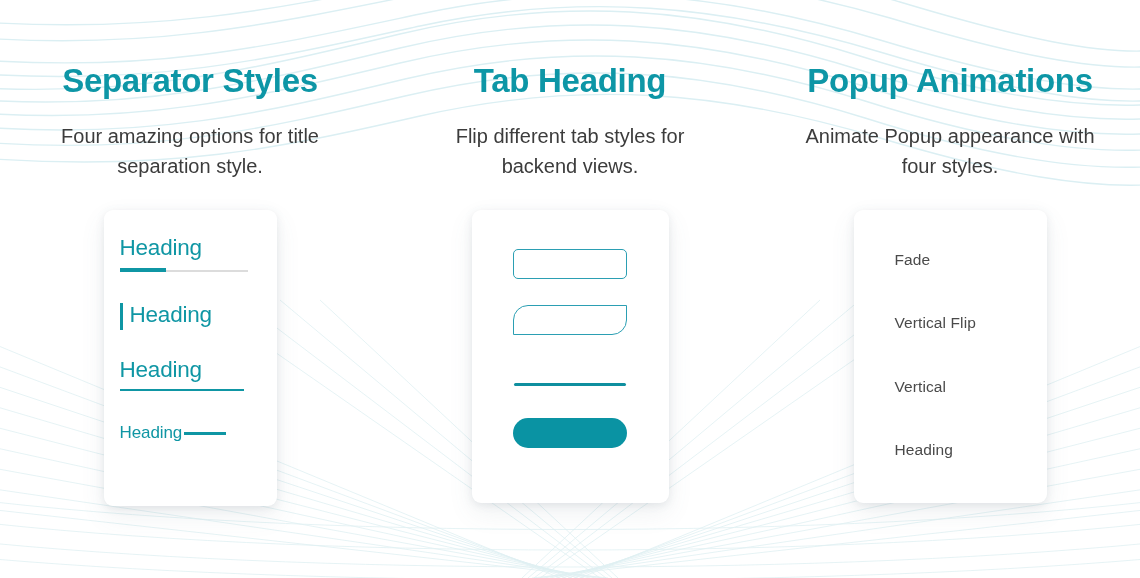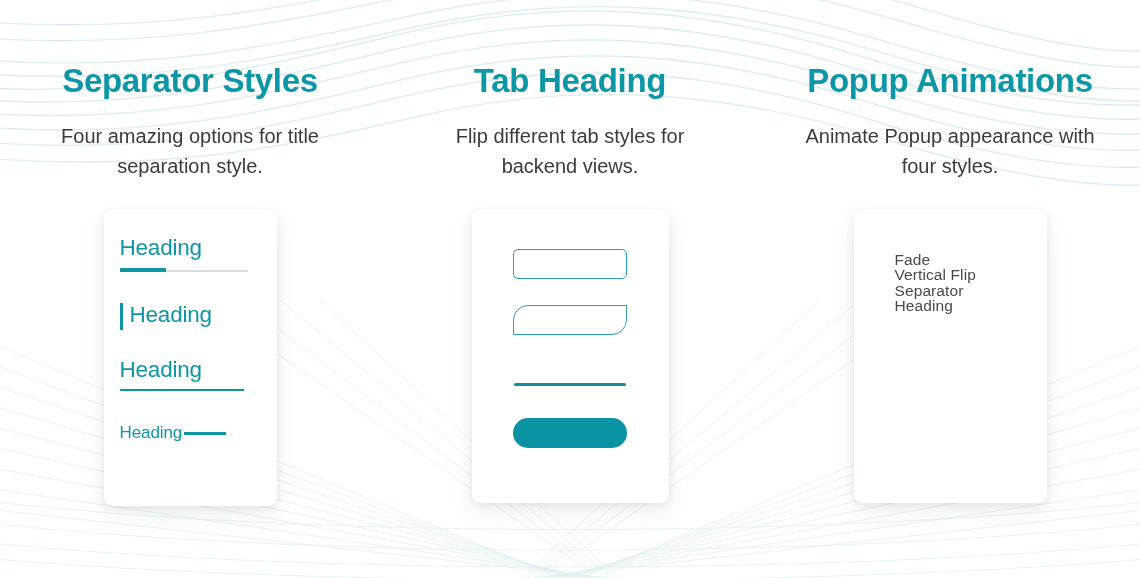--- a/index.html
+++ b/index.html
@@ -213,20 +213,21 @@
     padding: 0 0 0 41px;
   }
   .popup-item {
     font-size: 15.5px;
     color: #4a4a4a;
     line-height: 1;
     letter-spacing: 0.1px;
     white-space: nowrap;
   }
   .popup-item + .popup-item {
+    margin-top: 48px;
   }
 </style>
 </head>
 <body>
 
 <svg id="bg-decor" viewBox="0 0 1140 578" preserveAspectRatio="none" aria-hidden="true">
   <g fill="none" stroke="#dbeff3" stroke-width="1.4">
     <path d="M-20,88 C 140,96 250,70 400,34 C 560,-4 700,6 860,56 C 980,94 1080,110 1160,104"></path>
     <path d="M-20,100 C 140,110 250,84 400,48 C 560,10 700,20 860,70 C 980,108 1080,124 1160,118"></path>
     <path d="M-20,113 C 140,124 250,99 400,63 C 560,25 700,35 860,85 C 980,123 1080,139 1160,133"></path>
@@ -345,19 +346,19 @@
   </div>
 
   <div class="column">
     <div class="col-heading">Popup Animations</div>
     <div class="col-subtitle">Animate Popup appearance with four styles.</div>
 
     <div class="card card-popup">
       <div class="popup-list">
         <div class="popup-item">Fade</div>
         <div class="popup-item">Vertical Flip</div>
-        <div class="popup-item">Separator</div>
+        <div class="popup-item">Vertical</div>
         <div class="popup-item">Heading</div>
       </div>
     </div>
   </div>
 
 </div>
 
 </body></html>

